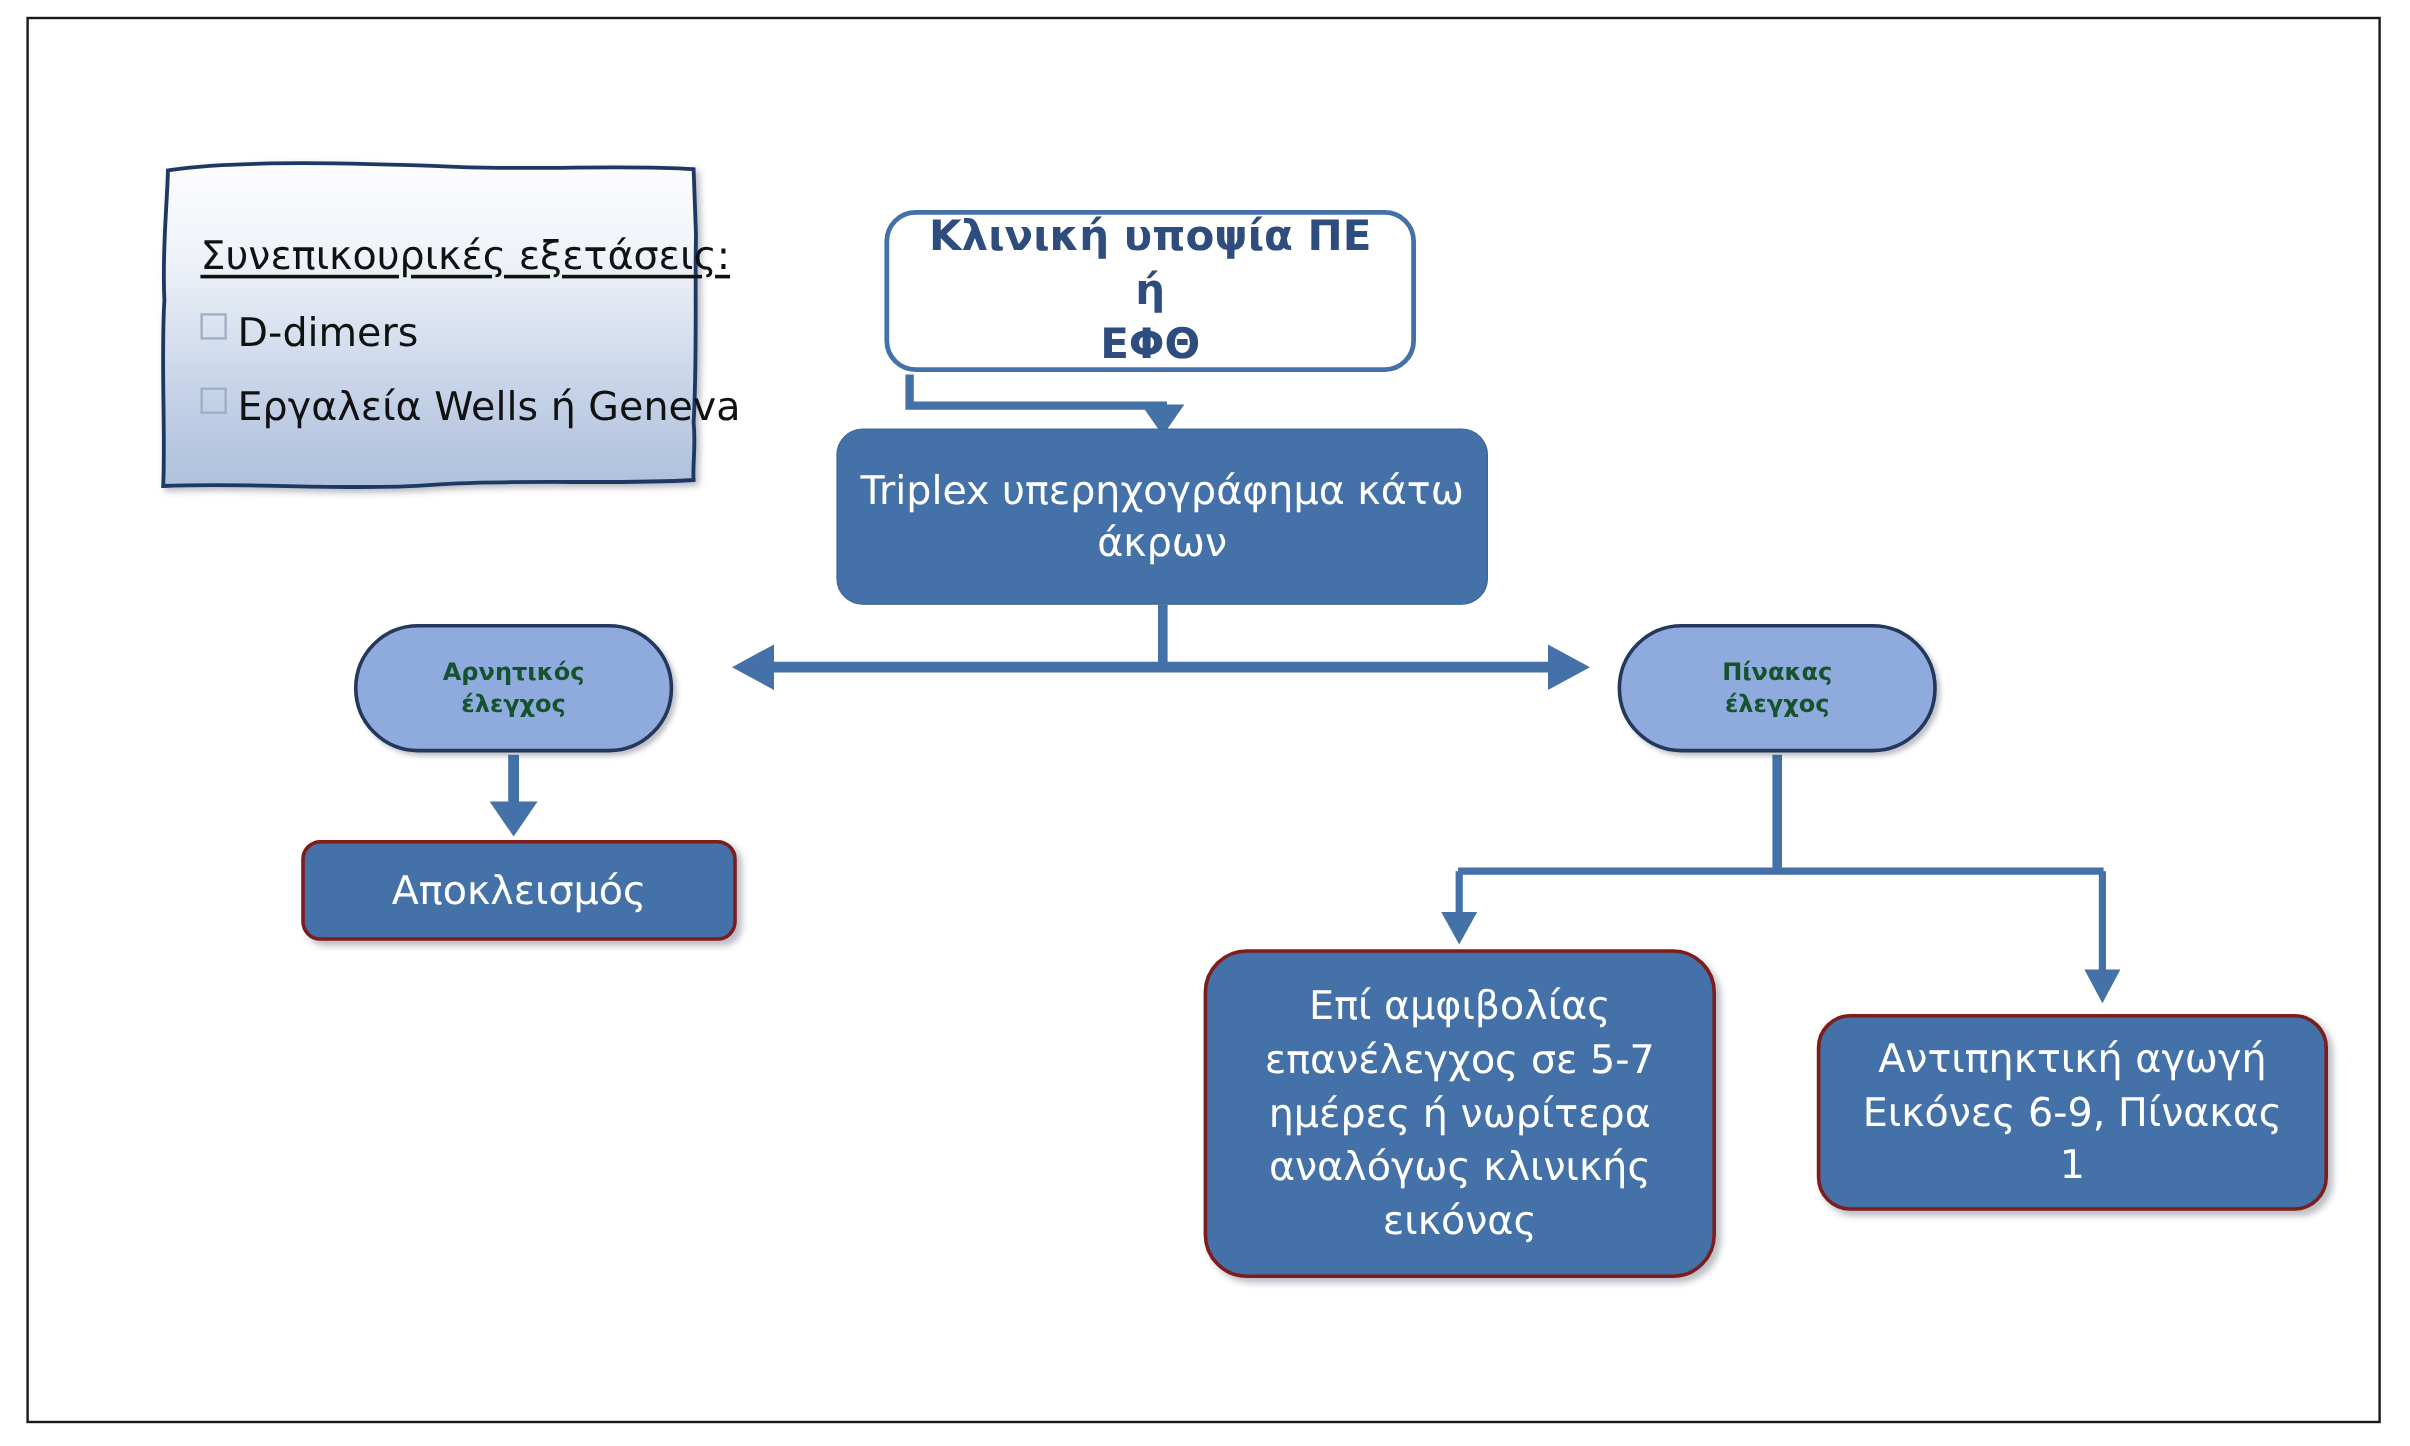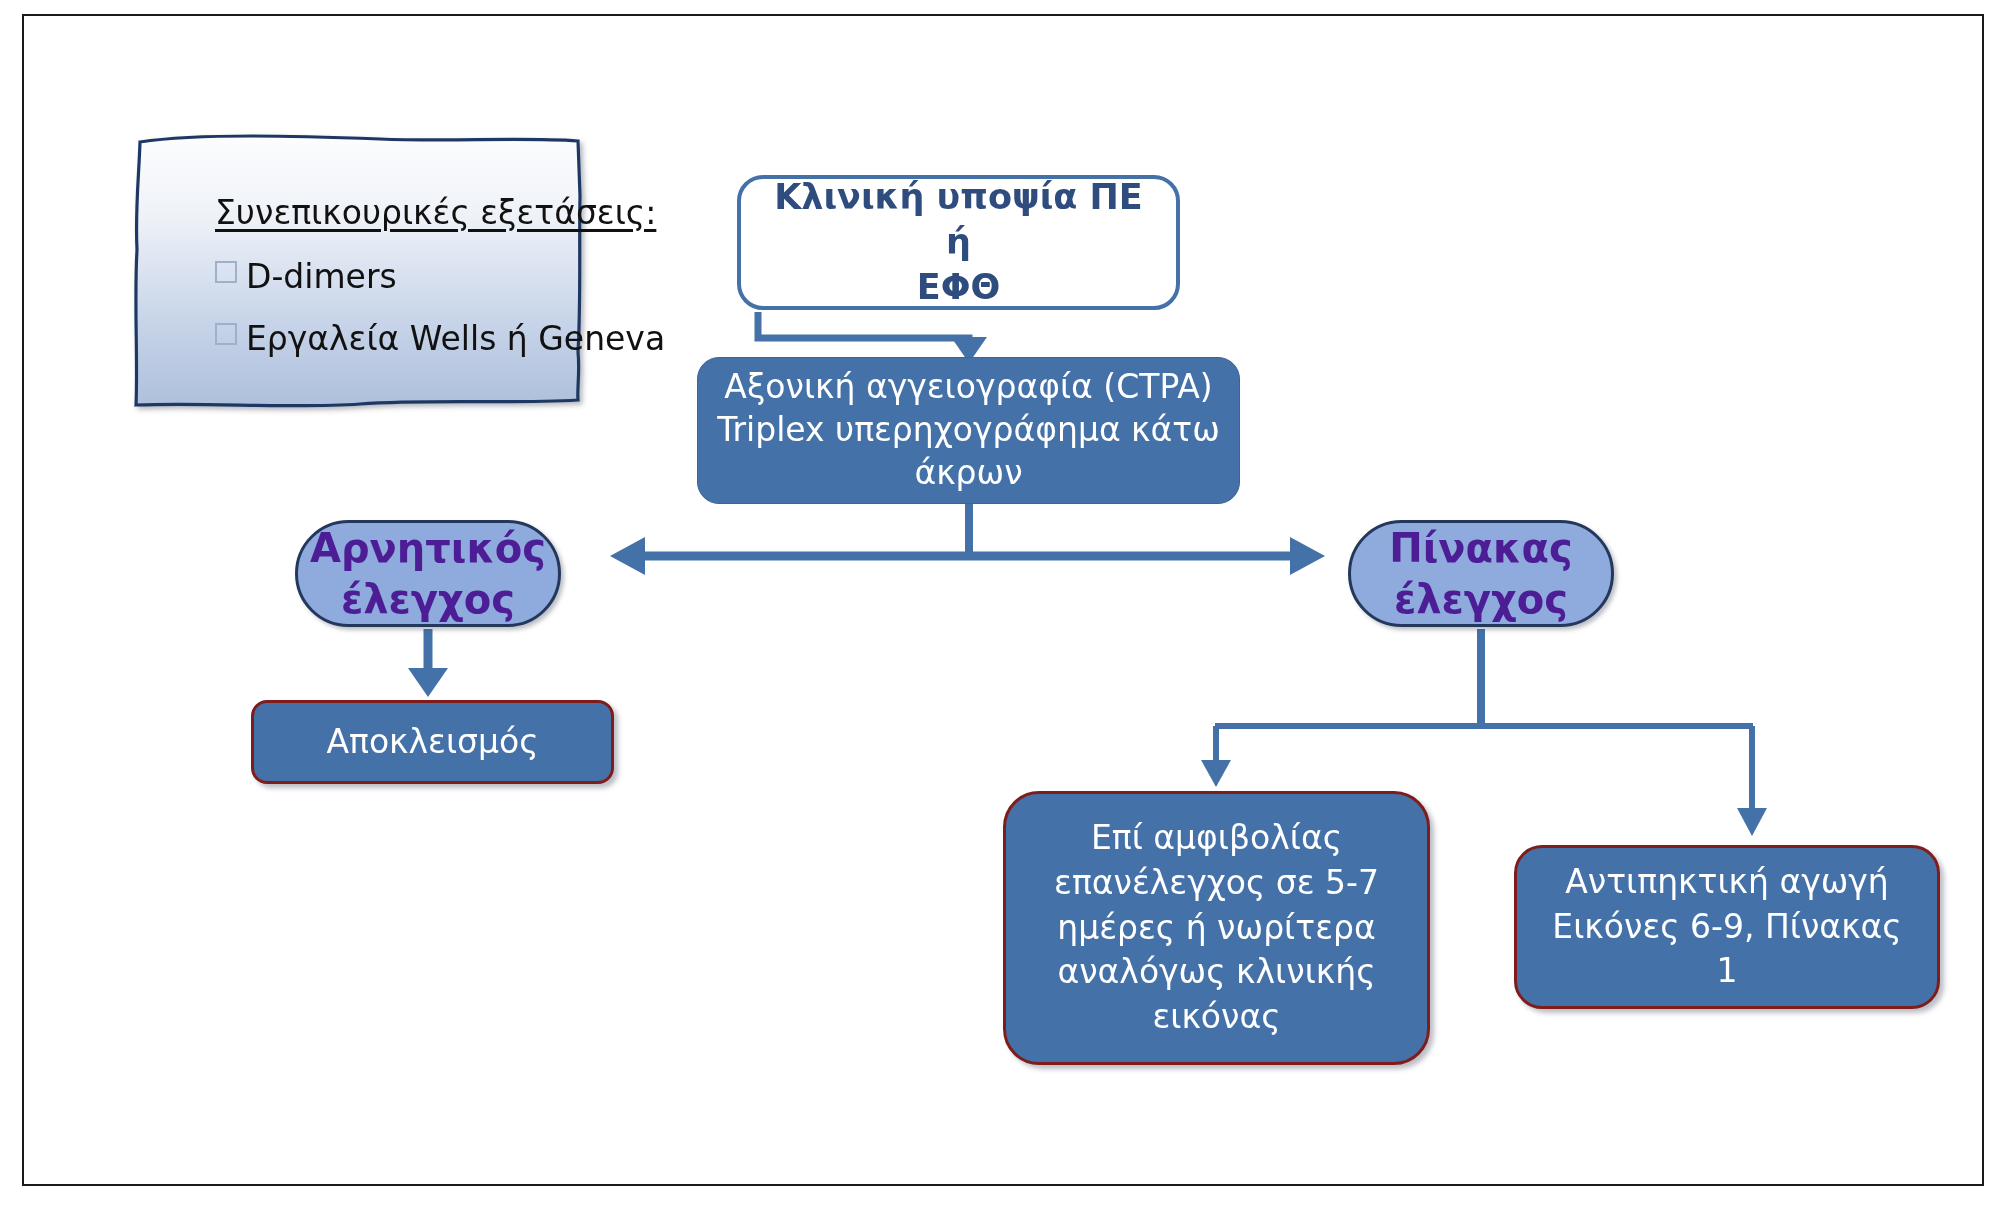--- a/index.html
+++ b/index.html
@@ -62,21 +62,20 @@
   }
   #note-content {
     position: absolute;
     left: 34px;
     top: 54px;
     width: 400px;
     color: #111111;
     font-size: 33px;
     line-height: 1.52;
     text-align: left;
-    margin-left: 48px;
   }
   #note-heading {
     text-decoration: underline;
     text-underline-offset: 5px;
     margin-bottom: 14px;
     white-space: nowrap;
   }
   .note-item {
     display: flex;
     align-items: flex-start;
@@ -124,23 +123,23 @@
     font-size: 33px;
     line-height: 1.30;
     padding: 0 16px;
   }
 
   
   .pill {
     background: #8FAADC;
     border: 3px solid #24385C;
     border-radius: 62px;
-    color: #4c1d95;
+    color: #14532d;
     font-weight: bold;
-    font-size: 40px;
+    font-size: 20px;
     line-height: 1.26;
     box-shadow: 3px 3px 4px rgba(60,70,90,0.35);
   }
   #negative-pill {
     left: 295px;
     top: 520px;
     width: 266px;
     height: 107px;
   }
   #positive-pill {
@@ -269,21 +268,20 @@
 
   <div id="clinical-suspicion-box" class="node">
     <div>
       <span class="txt-line">Κλινική υποψία ΠΕ ή</span>
       <span class="txt-line">ΕΦΘ</span>
     </div>
   </div>
 
   <div id="ctpa-box" class="node">
     <div>
-      <span class="txt-line">Αξονική αγγειογραφία (CTPA)</span>
       <span class="txt-line">Triplex υπερηχογράφημα κάτω</span>
       <span class="txt-line">άκρων</span>
     </div>
   </div>
 
   <div id="negative-pill" class="node pill">
     <div>
       <span class="txt-line">Αρνητικός</span>
       <span class="txt-line">έλεγχος</span>
     </div>

